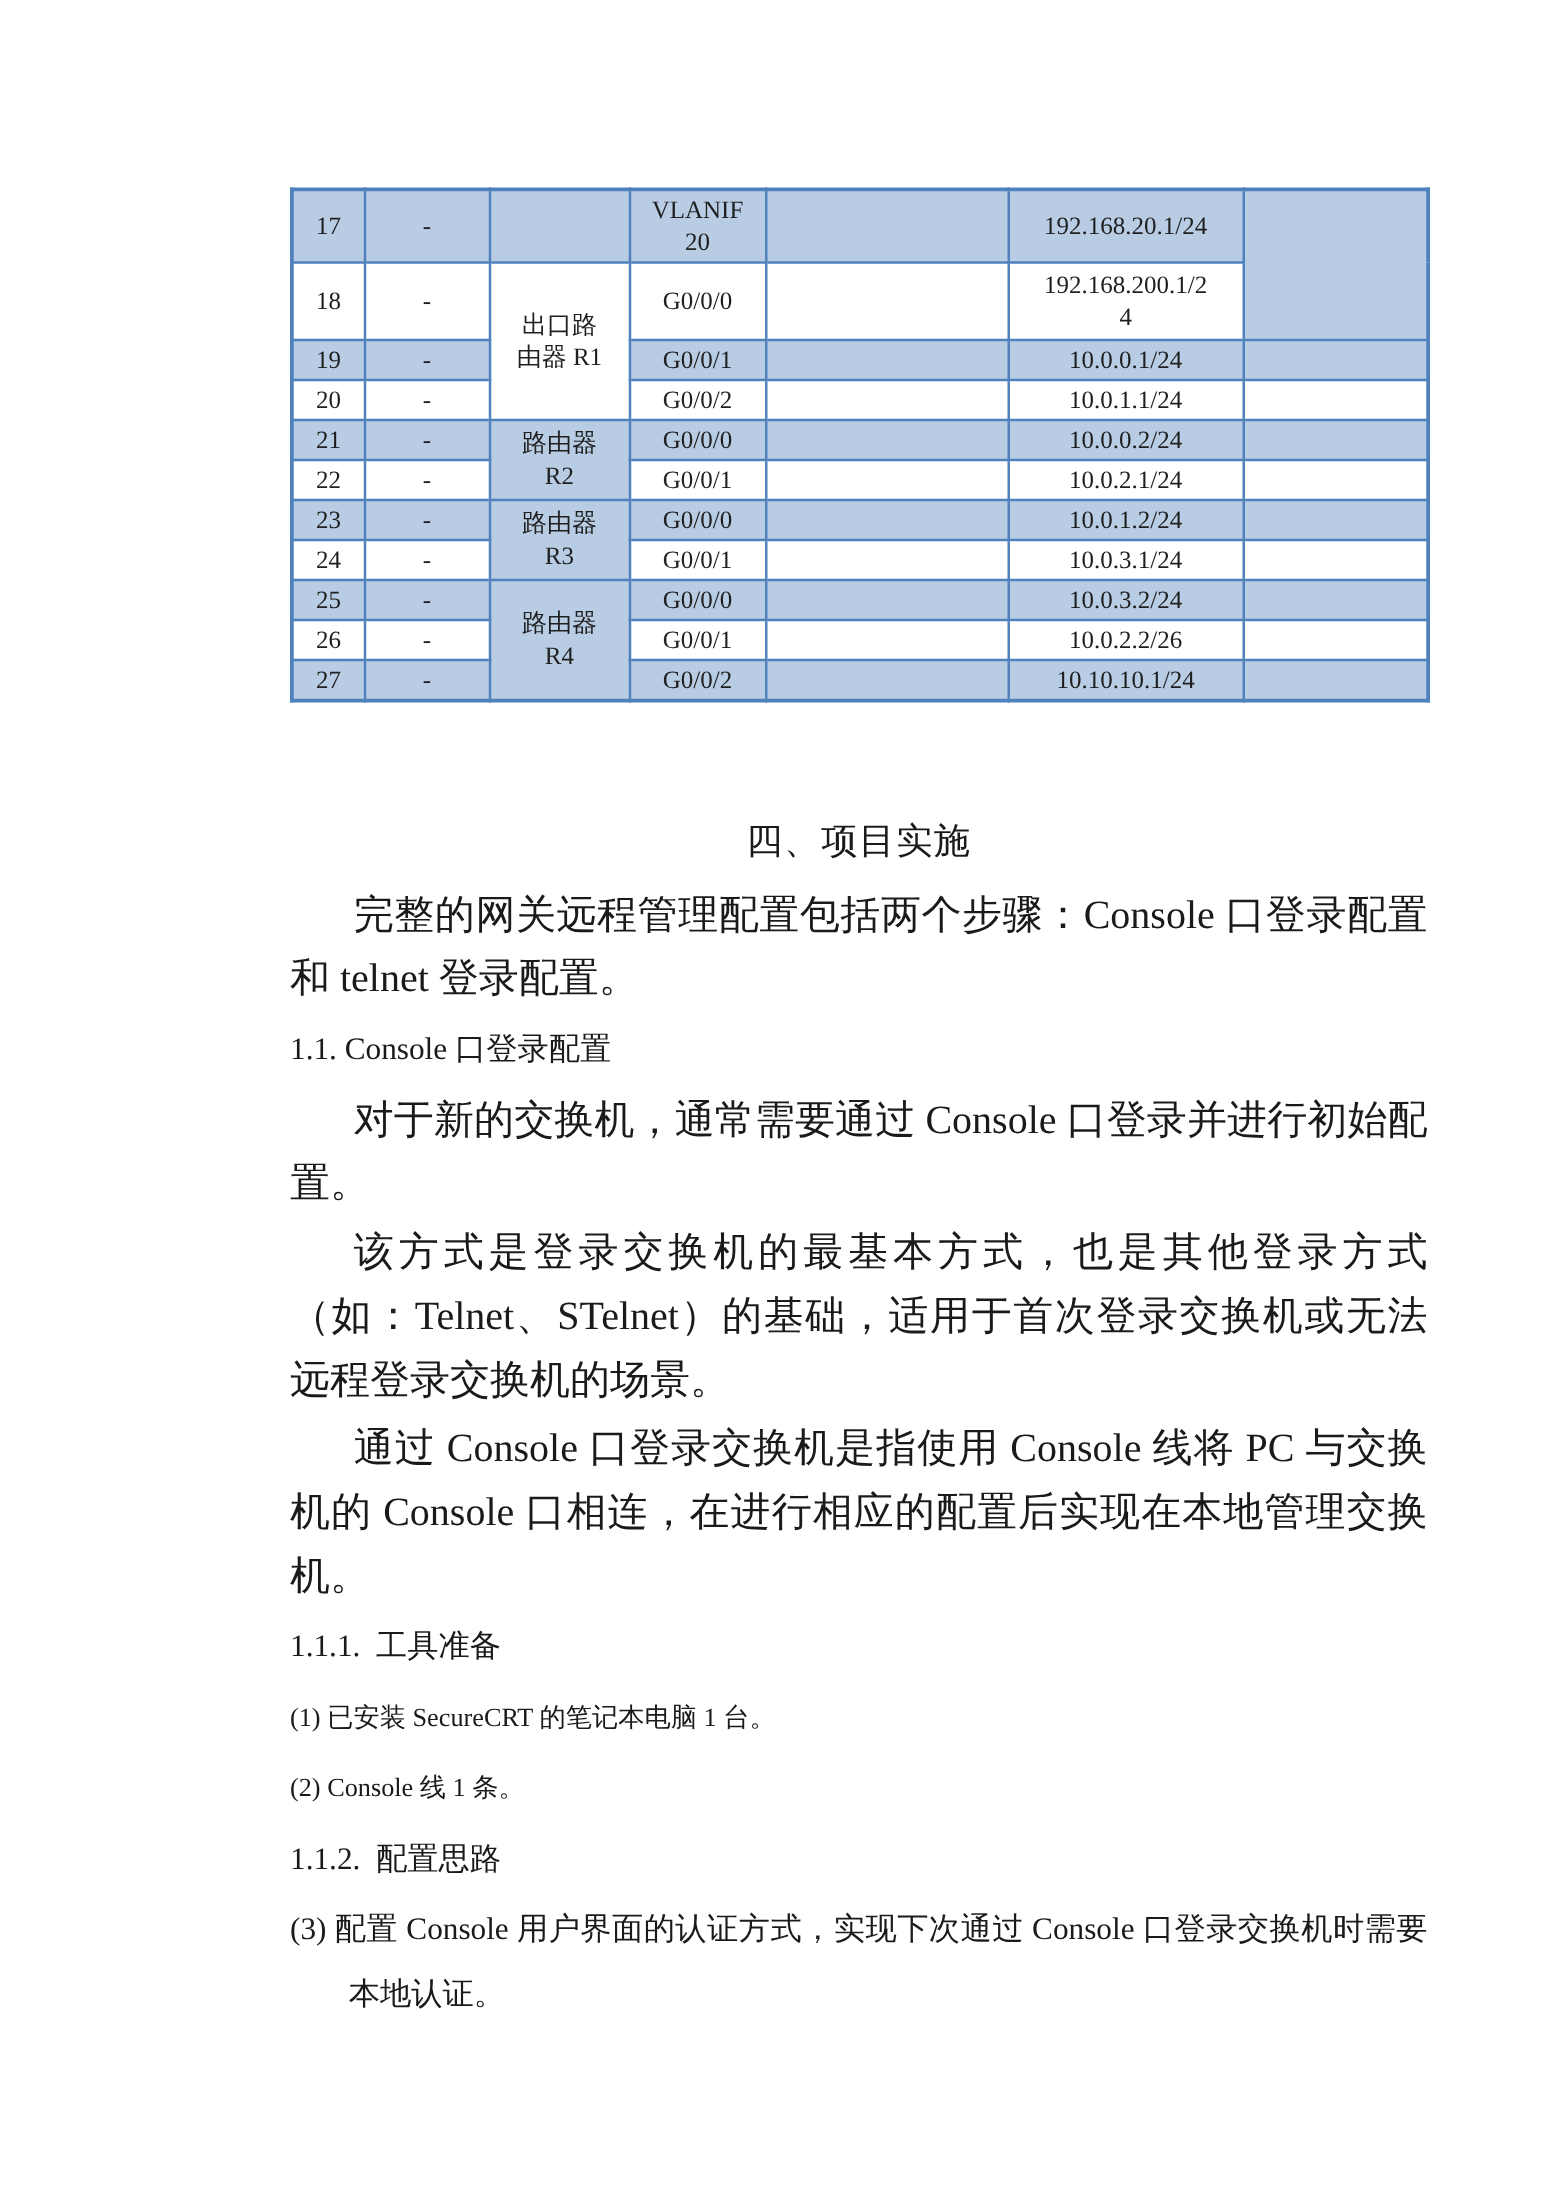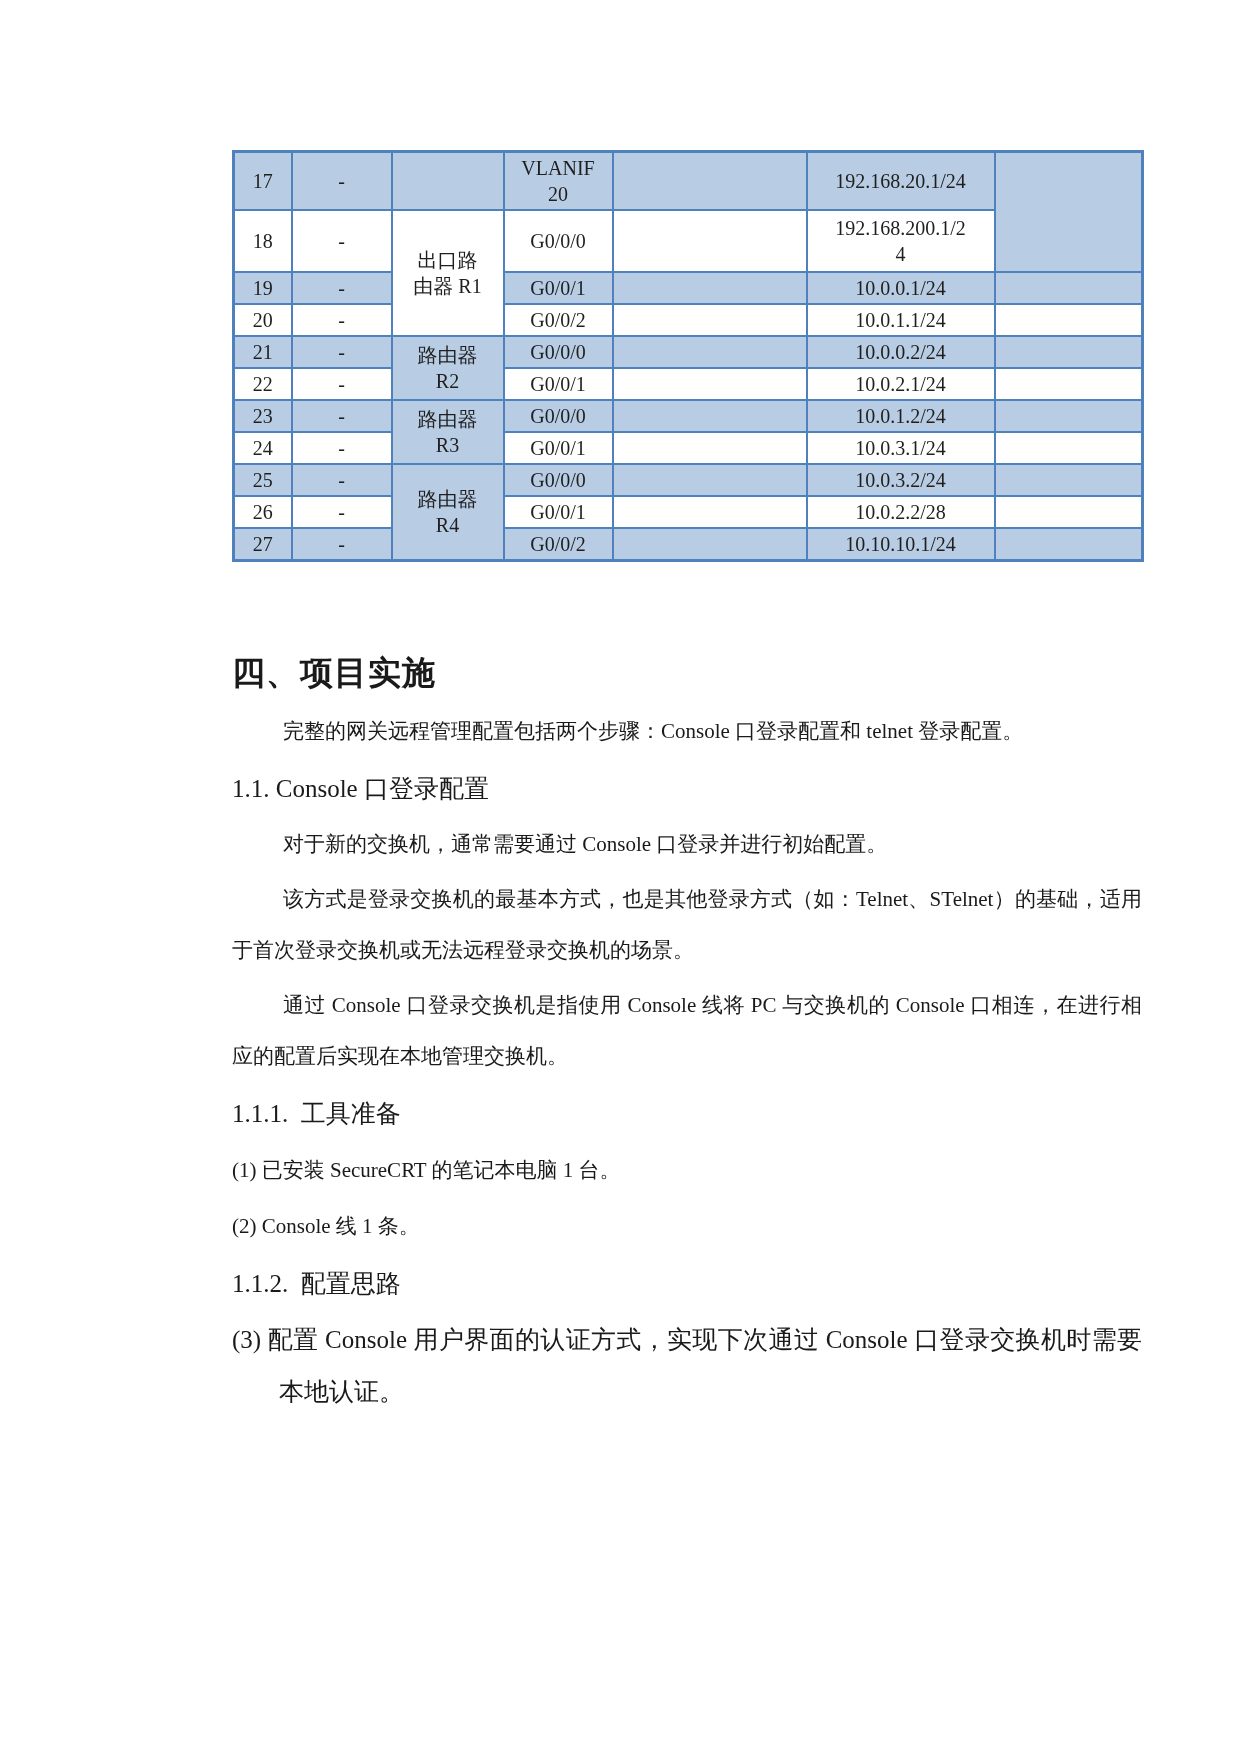--- a/index.html
+++ b/index.html
@@ -43,34 +43,35 @@
   tr.shade td { background: #b8cce4; }
   td.cell-blue  { background: #b8cce4 !important; }
   td.cell-white { background: #ffffff !important; }
   tr.tall td { height: 56px; }
   tr.tall2 td { height: 62px; }
 
   
   .blocks { margin-top: 0; }
   .block { white-space: pre-wrap; }
   .h1 {
-    font-size: 33px;
-    font-weight: bold;
+    font-size: 29px;
+    font-weight: normal;
+    text-align: center;
     line-height: 58px;
     margin-top: 82px;
     letter-spacing: 1px;
   }
   .h2 {
     font-size: 30px;
     font-weight: bold;
     line-height: 46px;
     margin-top: 22px;
   }
   .para {
-    font-size: 21px;
+    font-size: 32px;
     line-height: 51px;
     text-indent: 51px;
     text-align: justify;
     margin-top: 4px;
   }
   .h3 {
     font-size: 25px;
     line-height: 52px;
     margin-top: 6px;
   }
@@ -186,21 +187,21 @@
             <td>G0/0/0</td>
             <td></td>
             <td>10.0.3.2/24</td>
             <td></td>
           </tr>
           <tr>
             <td>26</td>
             <td>-</td>
             <td>G0/0/1</td>
             <td></td>
-            <td>10.0.2.2/28</td>
+            <td>10.0.2.2/26</td>
             <td></td>
           </tr>
           <tr class="shade">
             <td>27</td>
             <td>-</td>
             <td>G0/0/2</td>
             <td></td>
             <td>10.10.10.1/24</td>
             <td></td>
           </tr>

